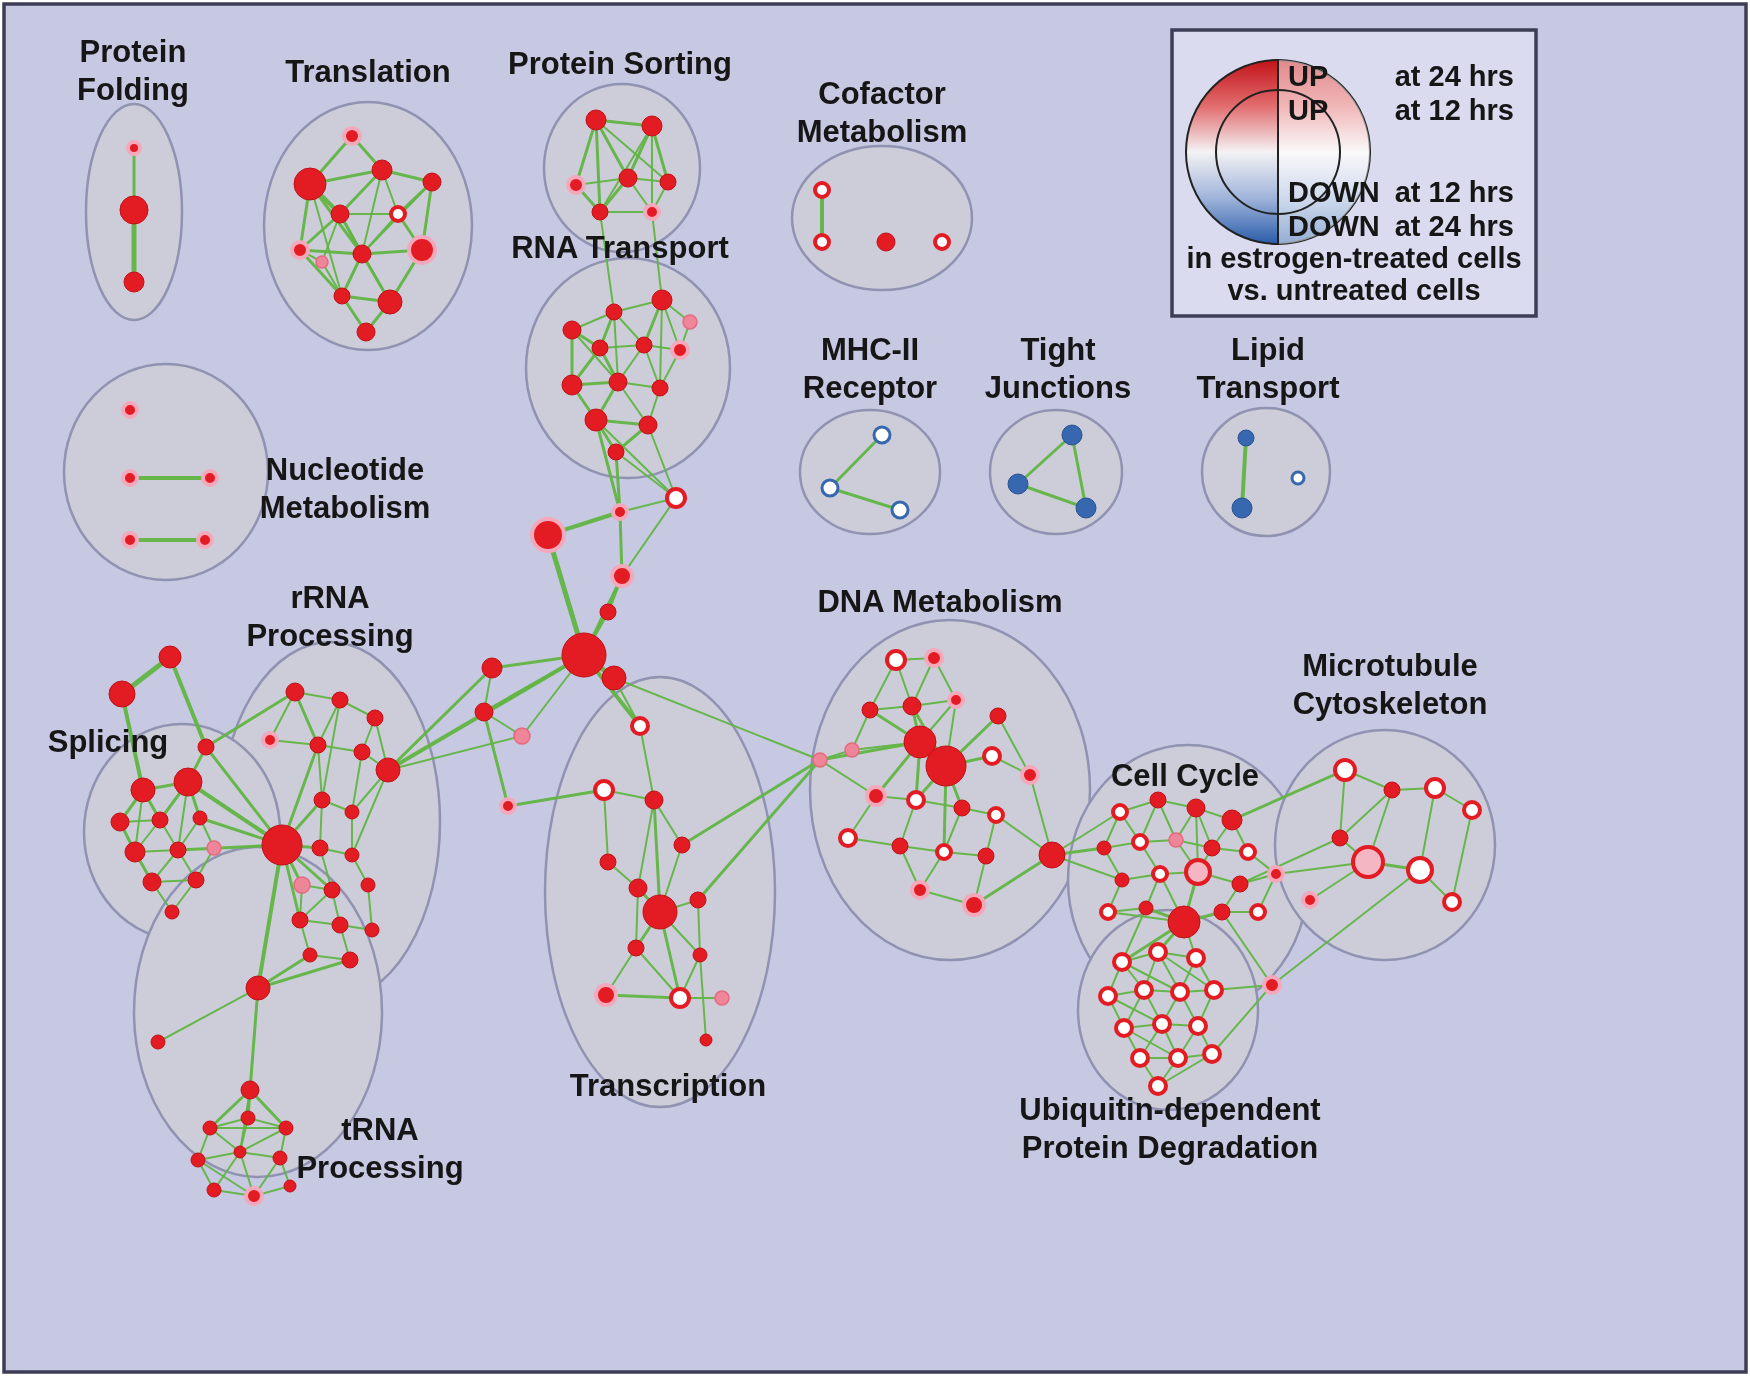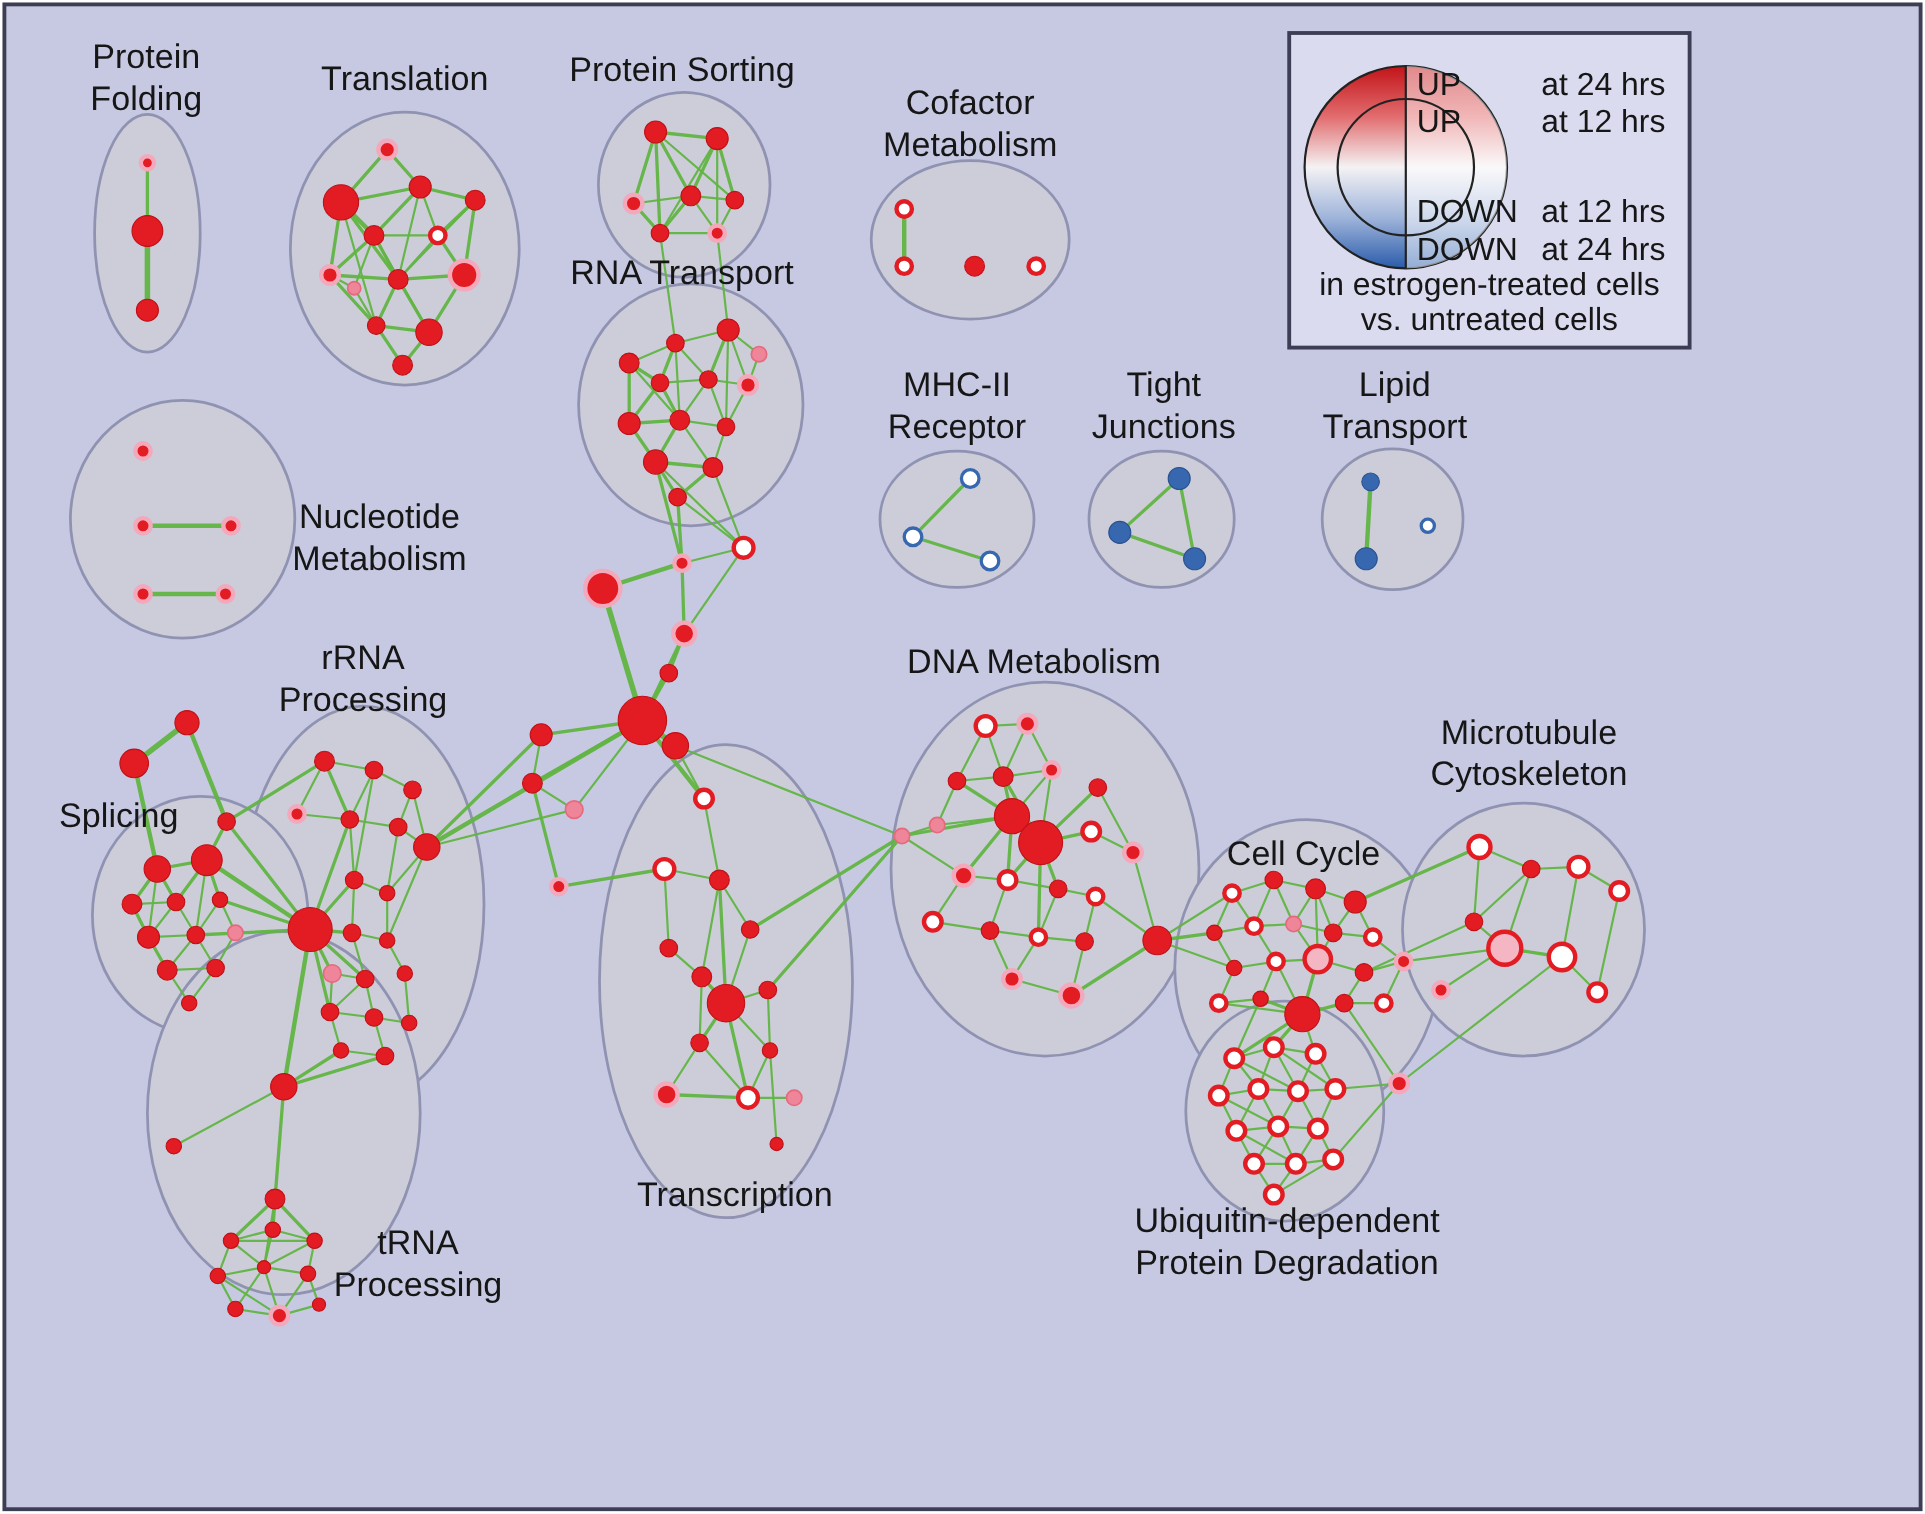--- a/index.html
+++ b/index.html
@@ -1,16 +1,16 @@
 <!DOCTYPE html>
 <html><head>
 <meta charset="utf-8">
 <style>
   html,body { margin:0; padding:0; background:#ffffff; }
-  .figure { width:1750px; height:1376px; position:relative; }
+  .figure { width:1750px; height:1376px; position:relative;font-weight:bold; }
   svg { display:block; width:1750px; height:1376px; }
   svg text { font-family:"Liberation Sans", sans-serif; }
 </style>
 </head>
 <body>
 
 <div class="figure">
   <svg id="net" viewBox="0 0 1750 1376" xmlns="http://www.w3.org/2000/svg">
       <rect x="0" y="0" width="1750" height="1376" fill="#ffffff"></rect>
       <rect x="4" y="4" width="1742" height="1368" fill="#c7c9e2" stroke="#3d3e55" stroke-width="3.5"></rect>

